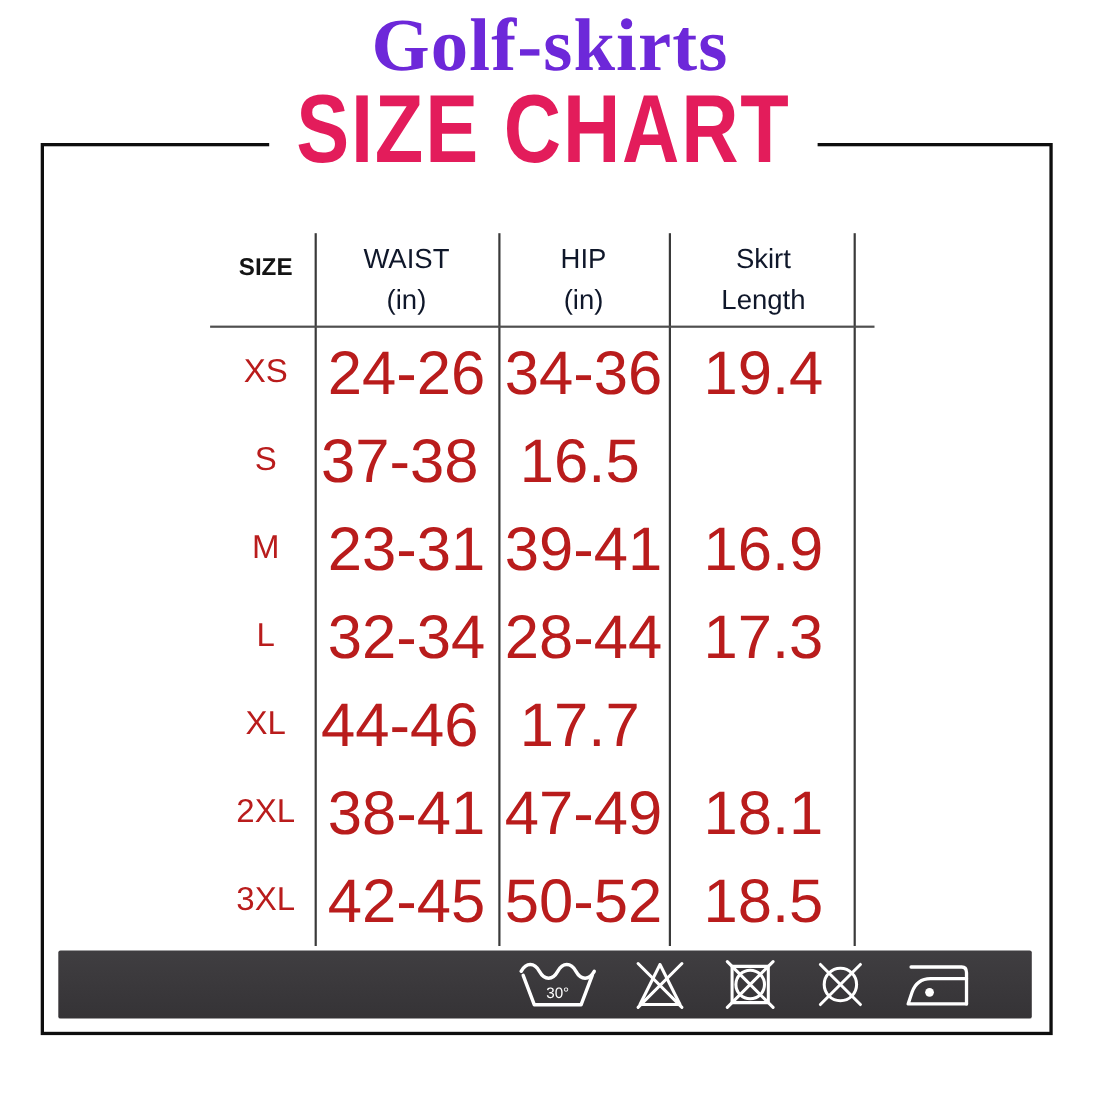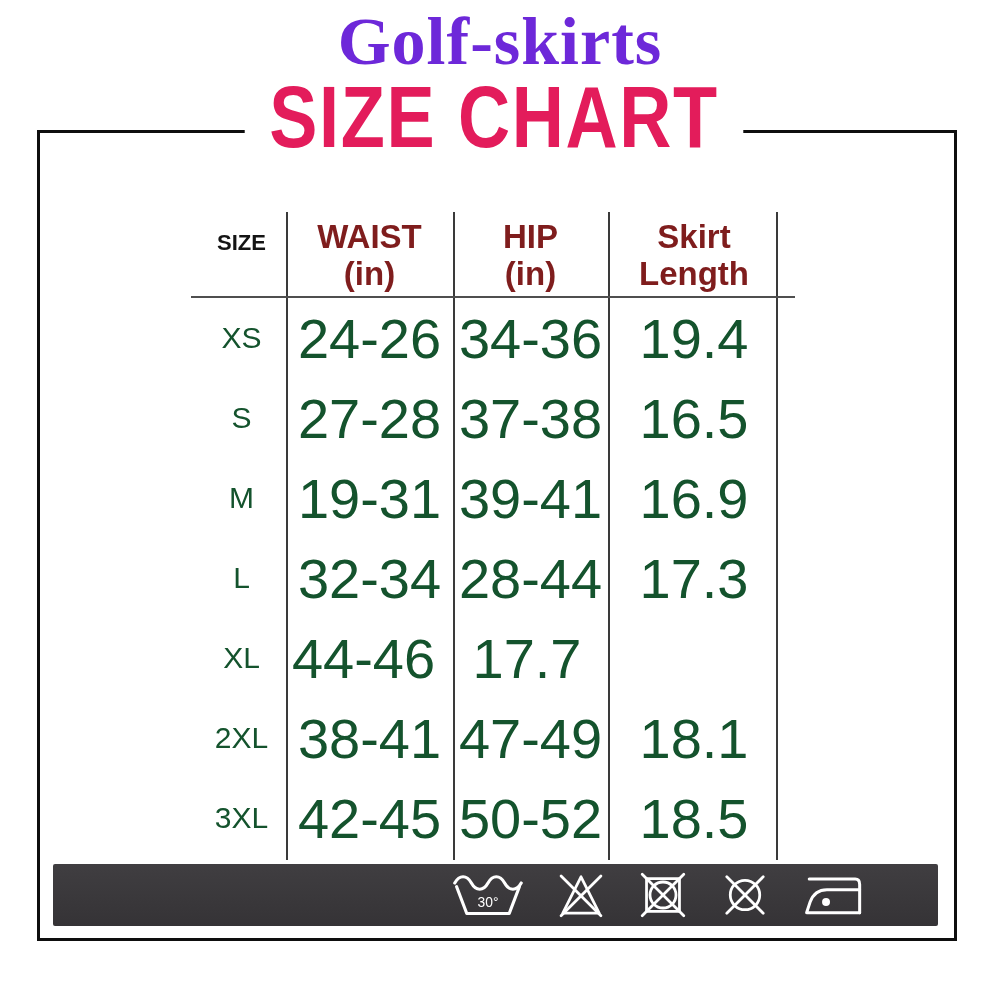--- a/index.html
+++ b/index.html
@@ -27,34 +27,34 @@
   .table { position:absolute; left:197px; top:208px; width:583px; height:650px; z-index:2; }
   .vline { position:absolute; top:4px; width:2px; height:648px; background:#3a3a3a; }
   .vl1 { left:89px; } .vl2 { left:256px; } .vl3 { left:411px; } .vl4 { left:579px; }
   .hline { position:absolute; left:-6px; top:88px; width:604px; height:2px; background:#4f4f4f; }
 
   .thead { display:flex; height:90px; }
   .trow  { display:flex; height:80px; }
   .c1 { width:89px; } .c2 { width:167px; } .c3 { width:155px; } .c4 { width:172px; }
 
   .hcell { display:flex; flex-direction:column; align-items:center;
-           padding-top:10px; font-size:33px; line-height:37px;
-           color:#7f1d1d; font-weight:700; }
+           padding-top:10px; font-size:25px; line-height:37px;
+           color:#0f172a; font-weight:400; }
   .hcell.size { color:#141414; font-size:22px; padding-top:16px; font-weight:700; }
 
   .tcell { display:flex; align-items:center; justify-content:center;
-           color:#14532d; }
+           color:#b91c1c; }
   .szcell { font-size:30px; font-weight:500; }
   .valcell { font-size:56px; }
 
   
   .care-bar { position:absolute; left:53px; top:864px; width:885px; height:62px;
               background:linear-gradient(#403e41,#353336); border-radius:2px;
               display:flex; align-items:center; justify-content:flex-end;
-              gap:30px; padding-right:71px; z-index:2; }
+              gap:30px; padding-right:52px; z-index:2; }
   .care-icon { display:block; }
   .care-icon svg { display:block; }
 </style>
 </head>
 <body>
 
 <div class="stage">
 
   <div class="brand">Golf-skirts</div>
 
@@ -90,27 +90,26 @@
     </div>
 
     <div class="trow">
       <div class="tcell szcell c1">XS</div>
       <div class="tcell valcell c2">24-26</div>
       <div class="tcell valcell c3">34-36</div>
       <div class="tcell valcell c4">19.4</div>
     </div>
     <div class="trow">
       <div class="tcell szcell c1">S</div>
-      <div class="tcell valcell c2">27-28</div>
       <div class="tcell valcell c3">37-38</div>
       <div class="tcell valcell c4">16.5</div>
     </div>
     <div class="trow">
       <div class="tcell szcell c1">M</div>
-      <div class="tcell valcell c2">19-31</div>
+      <div class="tcell valcell c2">23-31</div>
       <div class="tcell valcell c3">39-41</div>
       <div class="tcell valcell c4">16.9</div>
     </div>
     <div class="trow">
       <div class="tcell szcell c1">L</div>
       <div class="tcell valcell c2">32-34</div>
       <div class="tcell valcell c3">28-44</div>
       <div class="tcell valcell c4">17.3</div>
     </div>
     <div class="trow">

